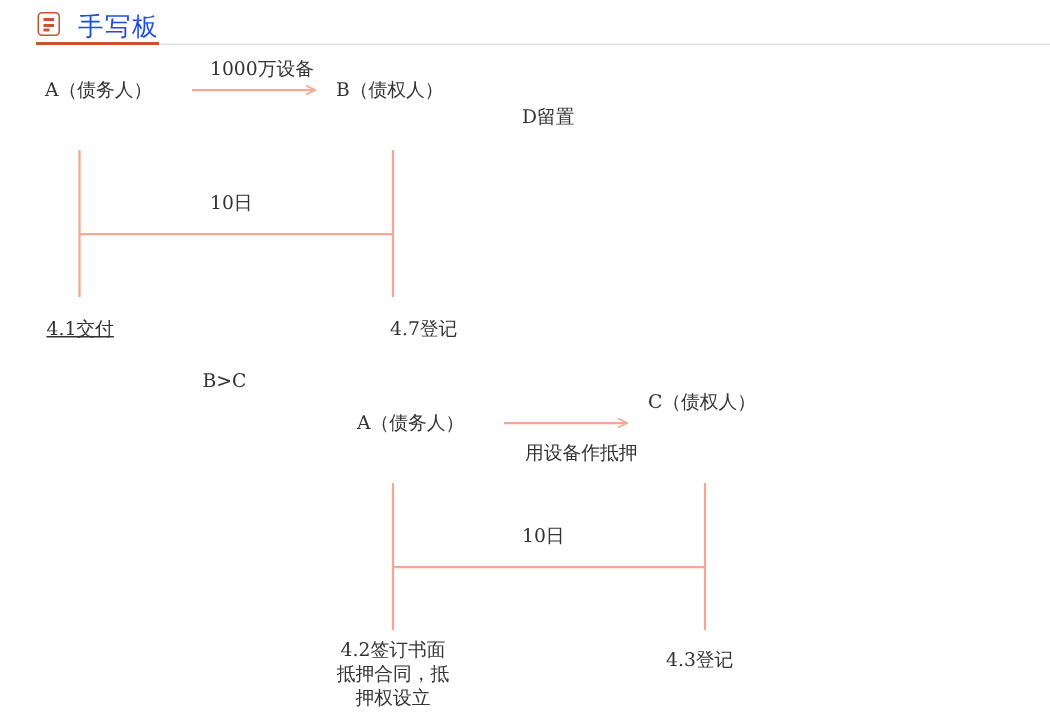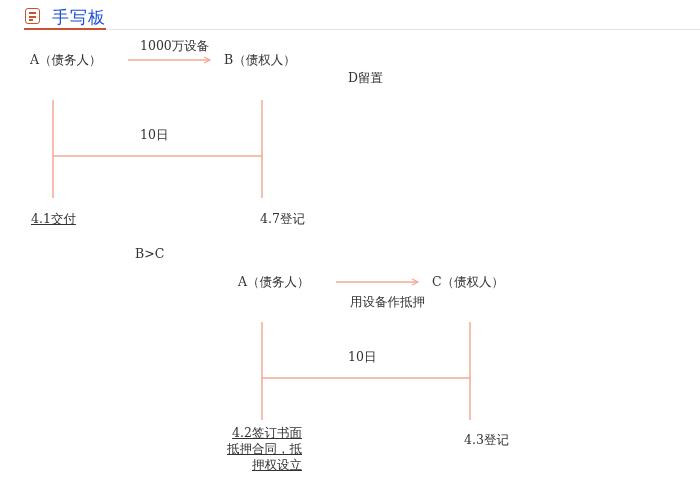--- a/index.html
+++ b/index.html
@@ -6,21 +6,21 @@
   body { width: 700px; height: 484px; position: relative; overflow: hidden;
          font-family: "DejaVu Serif", "Liberation Serif", serif; color: #333; }
   .header { position: absolute; left: 0; top: 0; width: 700px; height: 30px; }
   .header-line { position: absolute; left: 24px; top: 29px; width: 676px; height: 1px; background: #e3e3e3; }
   .header-underline { position: absolute; left: 24px; top: 28px; width: 82px; height: 2px; background: #c9522f; }
   .header-icon { position: absolute; left: 25px; top: 8px; width: 15px; height: 16px; border: 1.5px solid #c9522f; border-radius: 3px; box-sizing: border-box; }
   .header-icon i { position: absolute; left: 3px; height: 1.5px; background: #c9522f; }
   .header-title { position: absolute; left: 52px; top: 6px; font-size: 17px; color: #1d4ed8; font-family: "DejaVu Serif", serif; letter-spacing: 1px; }
   .t { position: absolute; font-size: 12.5px; color: #333; white-space: nowrap; }
   svg { position: absolute; left: 0; top: 0; }
-  .multi { white-space: normal; text-align: right; line-height: 16px; text-decoration: underline; }
+  .multi { white-space: normal; text-align: center; line-height: 16px; }
 </style>
 </head>
 <body>
 
 <div class="header">
   <div class="header-icon">
     <i style="top:3px;width:7px;"></i>
     <i style="top:7px;width:7px;"></i>
     <i style="top:10px;width:4px;"></i>
   </div>
@@ -50,17 +50,17 @@
 <div class="t" style="left:140px;top:38px;">1000万设备</div>
 <div class="t" style="left:224px;top:52px;">B（债权人）</div>
 <div class="t" style="left:348px;top:70px;">D留置</div>
 <div class="t" style="left:140px;top:127px;">10日</div>
 <div class="t" style="left:31px;top:211px;text-decoration:underline;">4.1交付</div>
 <div class="t" style="left:240px;top:211px;margin-left:20px;">4.7登记</div>
 
 <div class="t" style="left:135px;top:246px;">B&gt;C</div>
 
 <div class="t" style="left:238px;top:274px;">A（债务人）</div>
-<div class="t" style="left:432px;top:274px;">C（债权人）</div>
+<div class="t" style="left:432px;top:260px;">C（债权人）</div>
 <div class="t" style="left:338px;top:294px;margin-left:12px;">用设备作抵押</div>
 <div class="t" style="left:348px;top:349px;">10日</div>
 <div class="t multi" style="left:222px;top:425px;width:80px;">4.2签订书面抵押合同，抵押权设立</div>
-<div class="t" style="left:464px;top:432px;">4.3登记</div>
+<div class="t" style="left:444px;top:432px;">4.3登记</div>
 
 </body></html>

